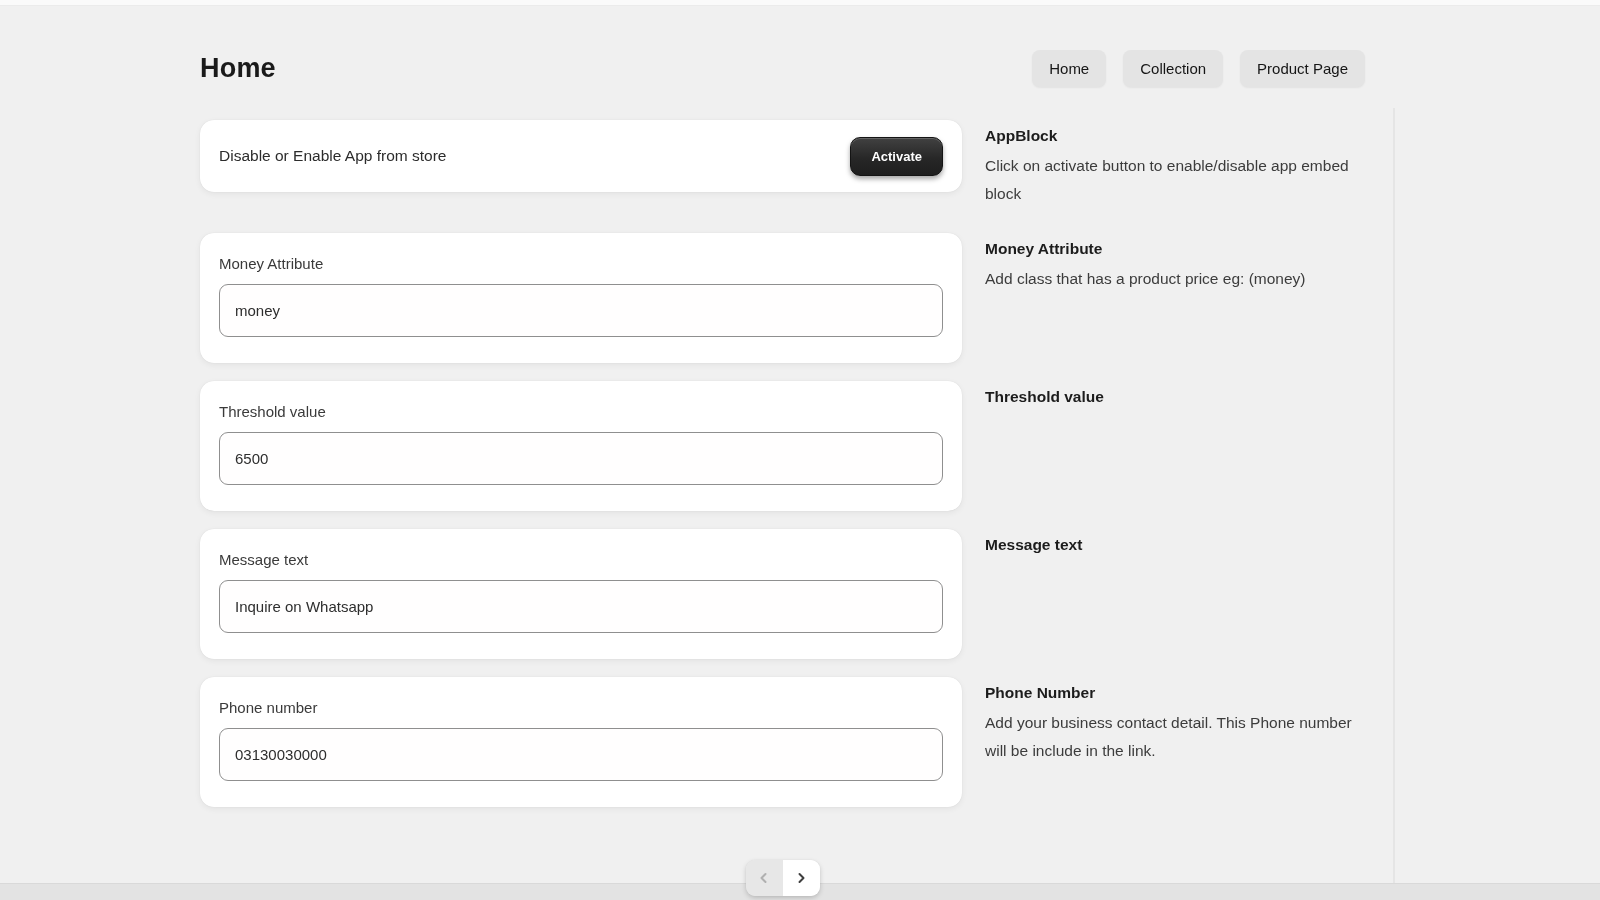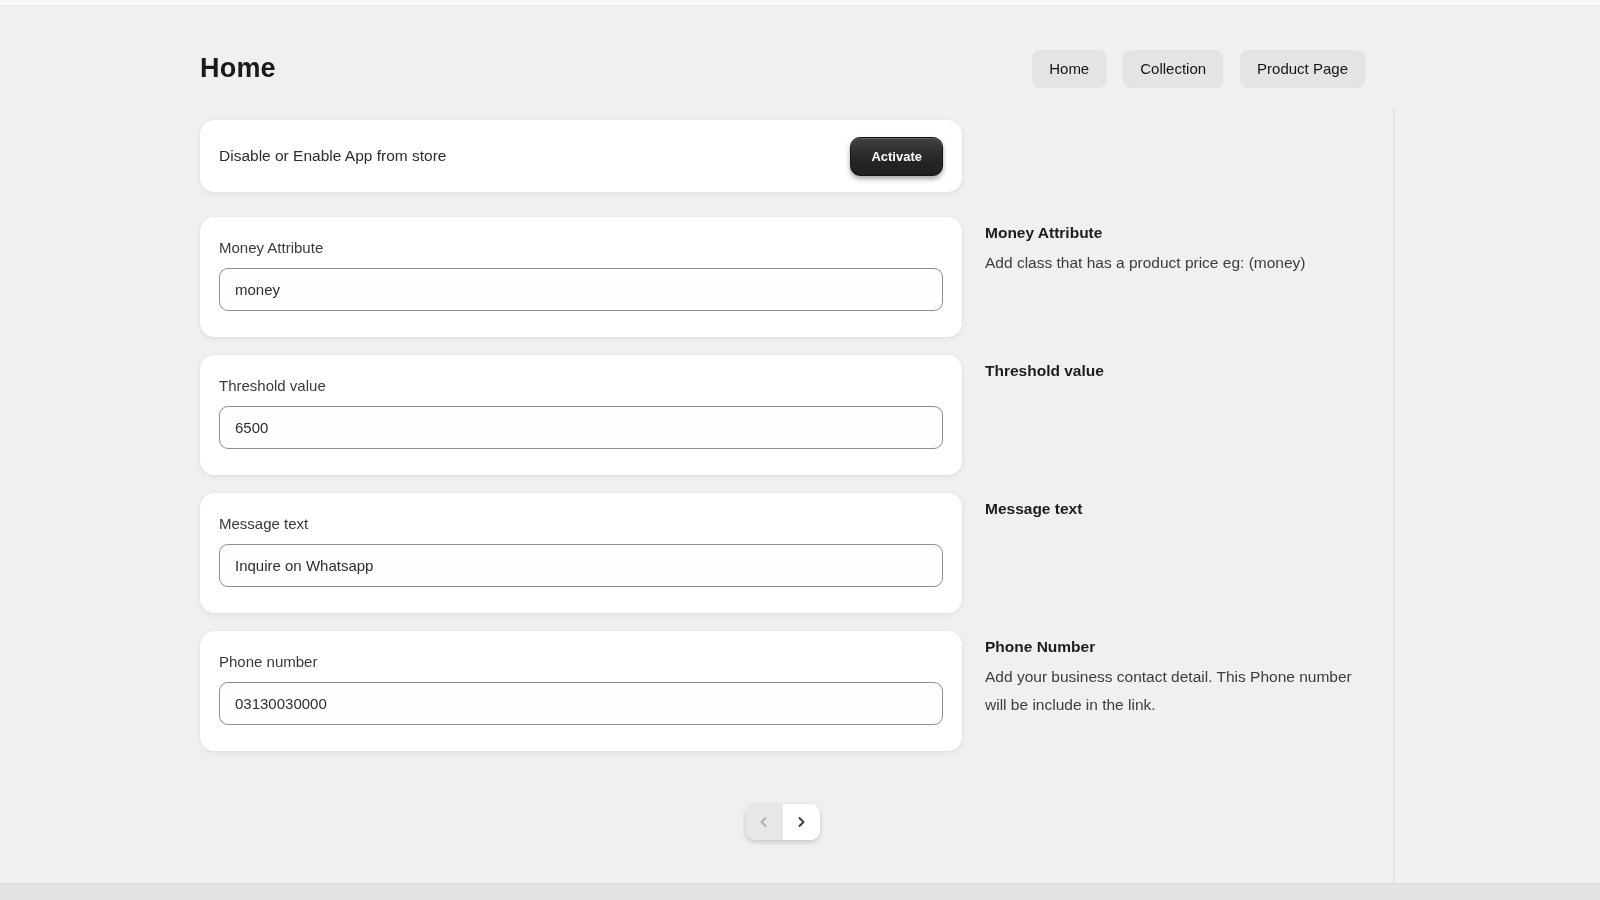--- a/index.html
+++ b/index.html
@@ -62,21 +62,21 @@
     font-family: "Liberation Sans", sans-serif;
     padding: 11px 20px; border-radius: 10px; border: 1px solid #141414;
     box-shadow: 0 3px 5px rgba(0,0,0,0.35), inset 0 1px 0 rgba(255,255,255,0.18);
     cursor: pointer;
   }
   .card.input-card { padding: 22px 19px 26px 19px; }
   .field-label {
     display: block; font-size: 15px; color: #3a3a3a; margin-bottom: 12px;
   }
   .text-input {
-    width: 100%; height: 43px;
+    width: 100%; height: 53px;
     border: 1px solid #8f8f8f; border-radius: 9px;
     padding: 0 15px; font-size: 15px; color: #2e2e2e;
     font-family: "Liberation Sans", sans-serif;
     background: #fffefe; outline: none;
   }
   .annotation { padding-top: 7px; padding-left: 1px; max-width: 385px; }
   .annotation-title {
     font-size: 15.5px; font-weight: 700; color: #1c1c1c; margin: 0 0 7px 0;
   }
   .annotation-desc {
@@ -111,20 +111,24 @@
       <button class="nav-btn">Home</button>
       <button class="nav-btn">Collection</button>
       <button class="nav-btn">Product Page</button>
     </div>
   </div>
 
   <div class="section-row first">
     <div class="card activate-card">
       <span class="activate-text">Disable or Enable App from store</span>
       <button class="activate-btn">Activate</button>
+    </div>
+    <div class="annotation">
+      <h3 class="annotation-title">AppBlock</h3>
+      <p class="annotation-desc">Click on activate button to enable/disable app embed block</p>
     </div>
   </div>
 
   <div class="section-row rest">
     <div class="card input-card">
       <label class="field-label">Money Attribute</label>
       <input class="text-input" type="text" value="money" style="">
     </div>
     <div class="annotation">
       <h3 class="annotation-title">Money Attribute</h3>

